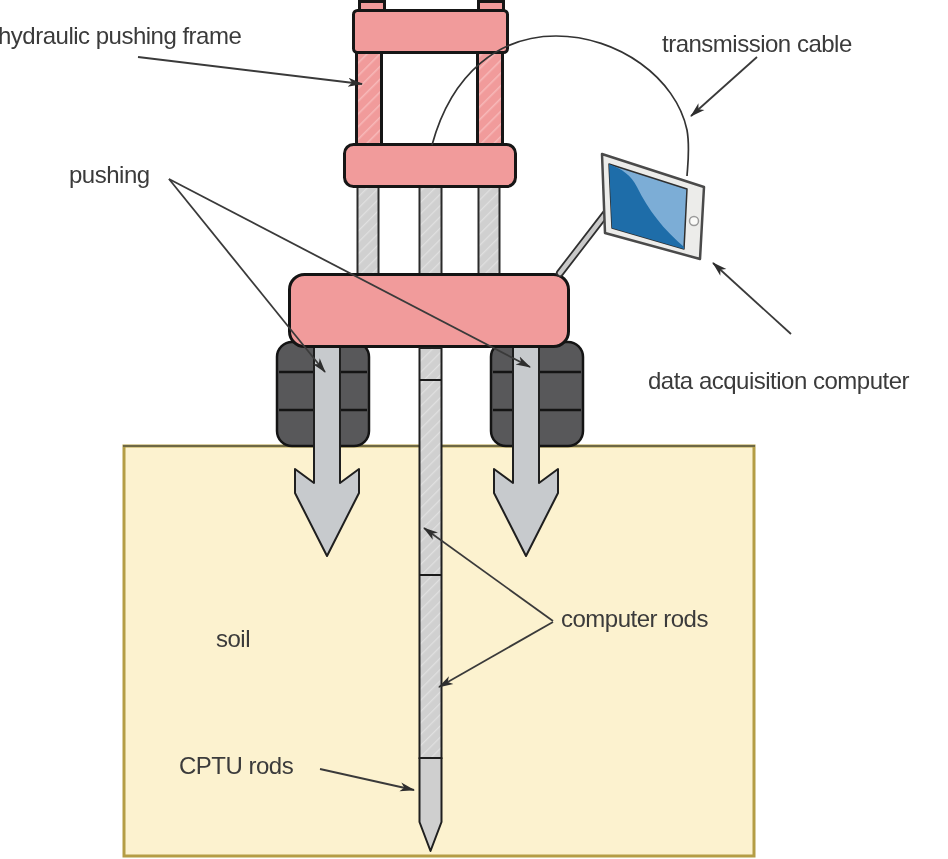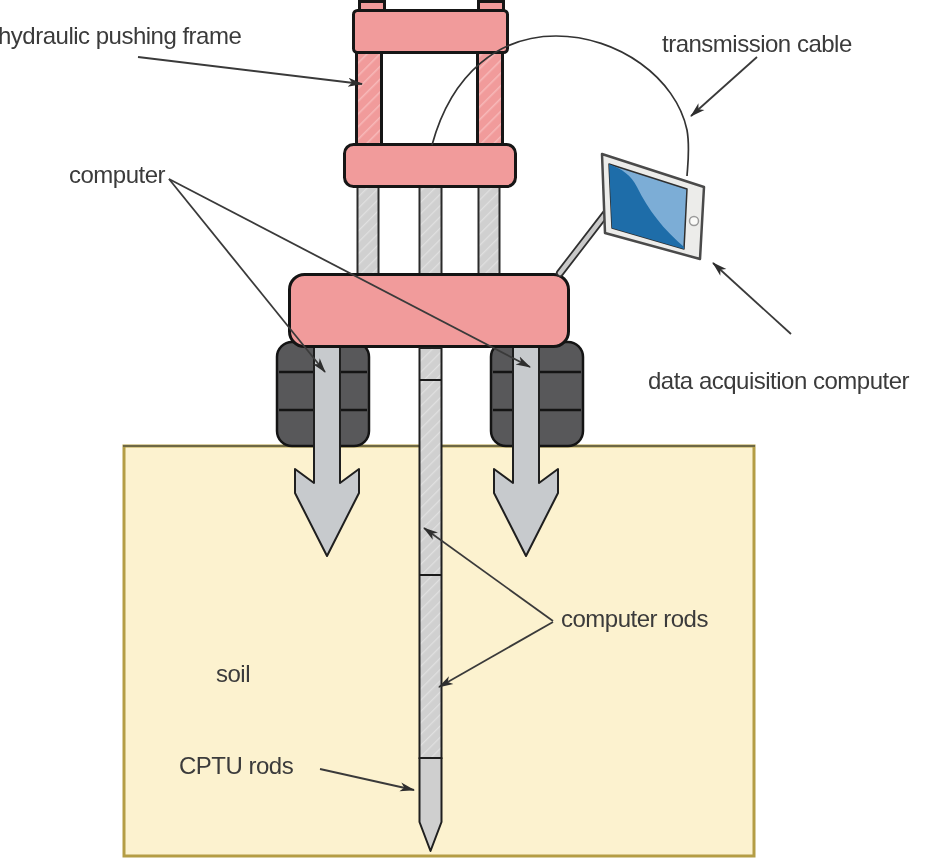--- a/index.html
+++ b/index.html
@@ -110,22 +110,22 @@
       <line x1="553" y1="621" x2="424" y2="528" marker-end="url(#ah)"></line>
       <line x1="553" y1="622" x2="439" y2="687" marker-end="url(#ah)"></line>
       <line x1="320" y1="769" x2="414" y2="790" marker-end="url(#ah)"></line>
     </g>
   </svg>
 
   <div class="label" style="left:-2px; top:23px;">hydraulic pushing frame</div>
 
   <div class="label" style="left:662px; top:31px;">transmission cable</div>
 
-  <div class="label" style="left:69px; top:162px;">computer</div>
+  <div class="label" style="left:69px; top:162px;">pushing</div>
 
   <div class="label" style="left:648px; top:368px;">data acquisition computer</div>
 
-  <div class="label" style="left:216px; top:661px;">soil</div>
+  <div class="label" style="left:216px; top:626px;">soil</div>
 
   <div class="label" style="left:561px; top:606px;">computer rods</div>
 
   <div class="label" style="left:179px; top:753px;">CPTU rods</div>
 </div>
 
 </body></html>

